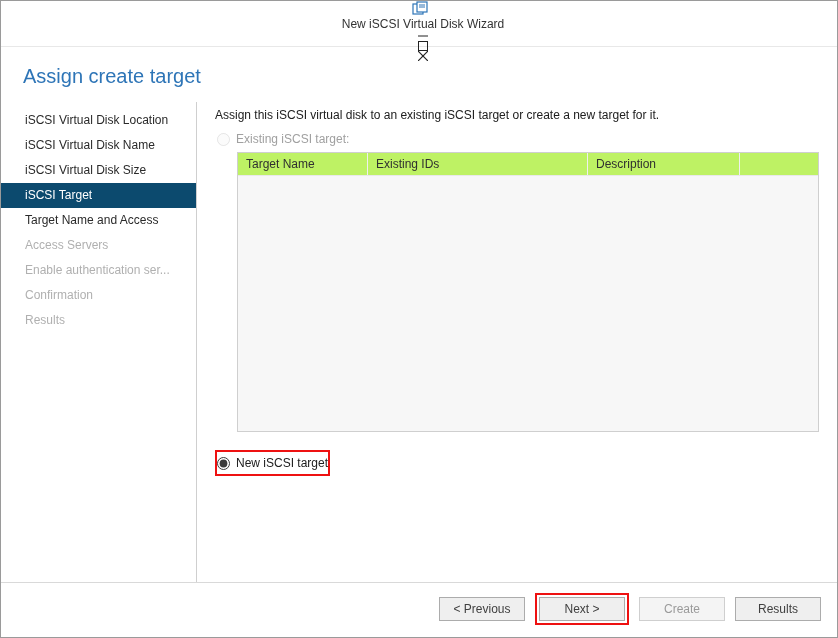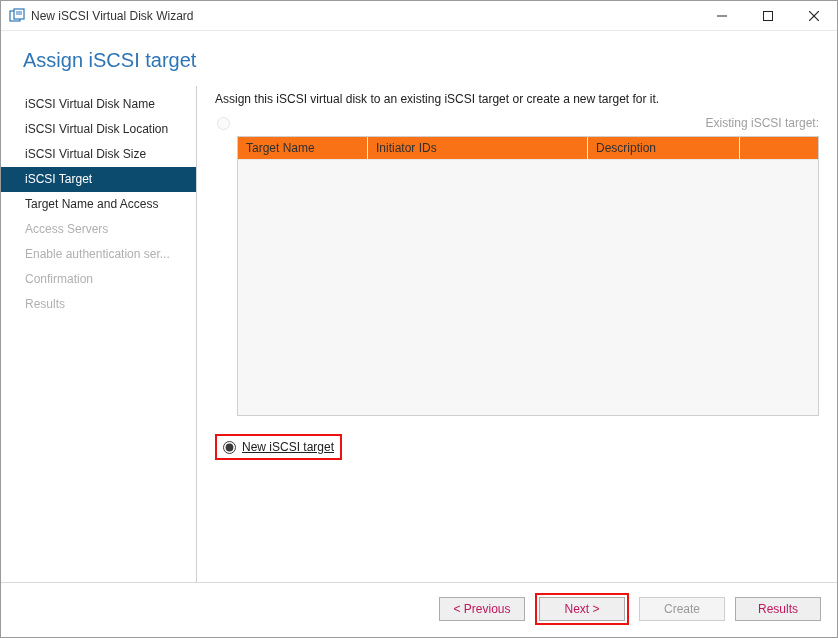--- a/index.html
+++ b/index.html
@@ -15,26 +15,27 @@
   height: 638px;
   border: 1px solid #9a9a9a;
   box-sizing: border-box;
   position: relative;
   display: flex;
   flex-direction: column;
   background: #fff;
 }
 
 .titlebar {
-  height: 30px;
+  height: 46px;
   display: flex;
   align-items: center;
   padding-left: 8px;
   box-sizing: border-box;
   border-bottom: 1px solid #e8e8e8;
+  flex-direction: column;
 }
 .titlebar .title-icon {
   width: 16px;
   height: 16px;
   margin-right: 6px;
   color: #2e75b7;
   display: flex;
   align-items: center;
   justify-content: center;
 }
@@ -111,52 +112,50 @@
   font-size: 12px;
   color: #202020;
   margin-bottom: 10px;
 }
 .radio-row {
   display: flex;
   align-items: center;
   gap: 6px;
   font-size: 12px;
   margin: 2px 0 6px 2px;
-  justify-content: space-between;
 }
 .radio-row input[type=radio] {
   width: 13px;
   height: 13px;
   margin: 0;
   accent-color: #3a3a3a;
 }
 .radio-row.disabled { color: #a0a0a0; }
 .radio-row.disabled input { opacity: 0.55; }
 
 .highlight-box {
   border: 2px solid #e11;
-  padding: 4px 6px;
+  padding: 4px 0;
   display: inline-flex;
   align-items: center;
   margin-top: 8px;
-  text-decoration: underline;
 }
 
 
 .table-wrap {
   margin-left: 22px;
   margin-top: 2px;
   border: 1px solid #cfcfcf;
   background: #f7f7f7;
   height: 280px;
   box-sizing: border-box;
 }
 .table-header {
   display: flex;
-  background: #f97316;
+  background: #bef264;
   border-bottom: 1px solid #e9e9e9;
   height: 22px;
   align-items: center;
   font-size: 12px;
   color: #303030;
 }
 .table-header .col {
   padding-left: 8px;
   border-right: 1px solid #efefef;
   height: 100%;
@@ -183,21 +182,21 @@
   justify-content: flex-end;
   gap: 10px;
   align-items: center;
 }
 .btn {
   min-width: 86px;
   height: 24px;
   border: 1px solid #acacac;
   background: #efefef;
   font-size: 12px;
-  color: #be185d;
+  color: #404040;
   display: inline-flex;
   align-items: center;
   justify-content: center;
   padding: 0 10px;
   box-sizing: border-box;
 }
 .btn.disabled {
   color: #9a9a9a;
   border-color: #cfcfcf;
   background: #f4f4f4;
@@ -236,48 +235,48 @@
     </div>
     <div class="caption-btn close">
       <svg width="10" height="10" viewBox="0 0 10 10">
           <line x1="0" y1="0" x2="10" y2="10" stroke-width="1.2"></line>
           <line x1="10" y1="0" x2="0" y2="10" stroke-width="1.2"></line>
         </svg>
     </div>
   </div>
 
   <div class="header">
-    <h1>Assign iSCSI target</h1>
+    <h1>Assign create target</h1>
   </div>
 
   <div class="body">
     <div class="sidebar">
+      <div class="sidebar-item"><span>iSCSI Virtual Disk Location</span></div>
       <div class="sidebar-item"><span>iSCSI Virtual Disk Name</span></div>
-      <div class="sidebar-item"><span>iSCSI Virtual Disk Location</span></div>
       <div class="sidebar-item"><span>iSCSI Virtual Disk Size</span></div>
       <div class="sidebar-item active"><span>iSCSI Target</span></div>
       <div class="sidebar-item"><span>Target Name and Access</span></div>
       <div class="sidebar-item disabled"><span>Access Servers</span></div>
       <div class="sidebar-item disabled"><span>Enable authentication ser...</span></div>
       <div class="sidebar-item disabled"><span>Confirmation</span></div>
       <div class="sidebar-item disabled"><span>Results</span></div>
     </div>
 
     <div class="content">
       <div class="instruction">Assign this iSCSI virtual disk to an existing iSCSI target or create a new target for it.</div>
 
       <label class="radio-row disabled">
         <input type="radio" name="target-mode" disabled="" style="">
         <span>Existing iSCSI target:</span>
       </label>
 
       <div class="table-wrap">
         <div class="table-header">
           <div class="col col-target">Target Name</div>
-          <div class="col col-initiator">Initiator IDs</div>
+          <div class="col col-initiator">Existing IDs</div>
           <div class="col col-desc">Description</div>
           <div class="col col-extra"></div>
         </div>
         <div class="table-body"></div>
       </div>
 
       <div style="height:10px"></div>
 
       <span class="highlight-box">
         <label class="radio-row" style="margin:0">

